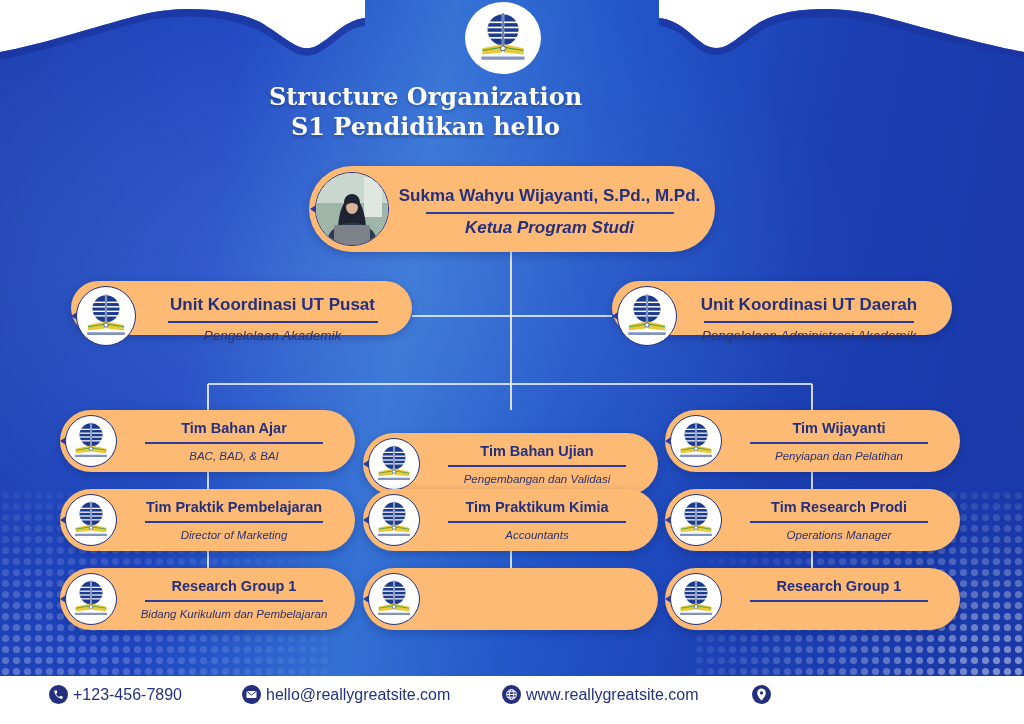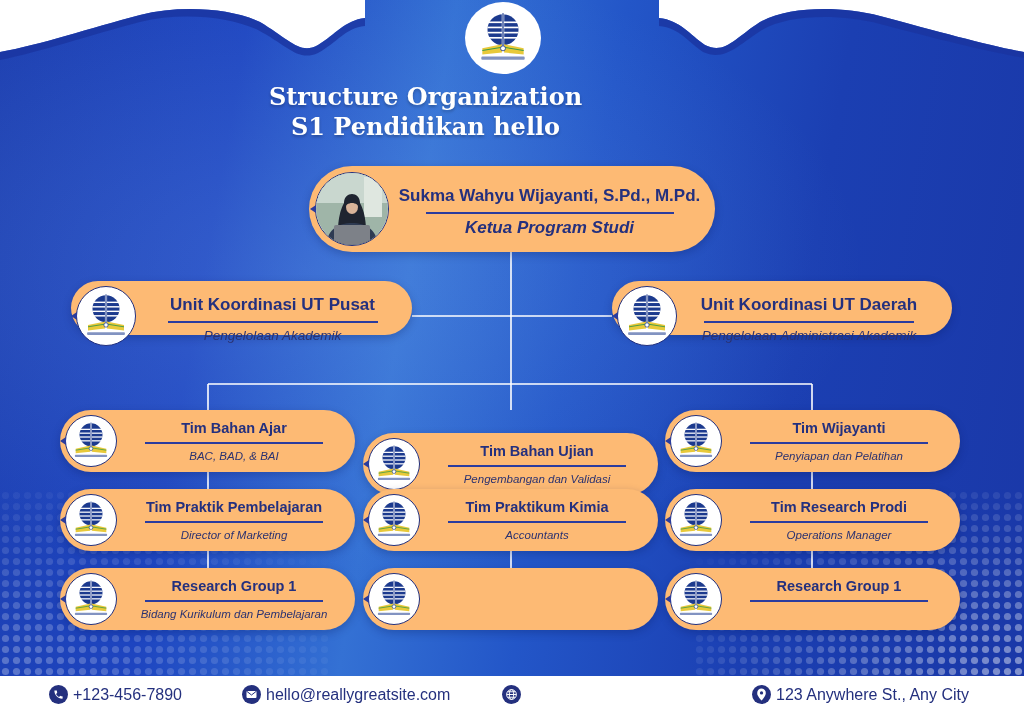--- a/index.html
+++ b/index.html
@@ -361,22 +361,22 @@
 <div class="contact" style="left:502px;">
   <span class="ic">
     <svg width="13" height="13" viewBox="0 0 24 24" fill="none" stroke="#ffffff" stroke-width="1.8">
         <circle cx="12" cy="12" r="9"></circle>
         <ellipse cx="12" cy="12" rx="4" ry="9"></ellipse>
         <line x1="3" y1="12" x2="21" y2="12"></line>
         <line x1="5" y1="7" x2="19" y2="7"></line>
         <line x1="5" y1="17" x2="19" y2="17"></line>
       </svg>
   </span>
+  <span class="label">www.reallygreatsite.com</span>
 </div>
 <div class="contact" style="left:752px;">
   <span class="ic">
     <svg width="11" height="13" viewBox="0 0 20 24">
         <path d="M10 1C5.6 1 2 4.6 2 9c0 6 8 14 8 14s8-8 8-14c0-4.4-3.6-8-8-8z" fill="#ffffff"></path>
         <circle cx="10" cy="9" r="3" fill="#24307e"></circle>
       </svg>
   </span>
-  <span class="label">123 Anywhere St., Any City</span>
 </div>
 
 </body></html>

